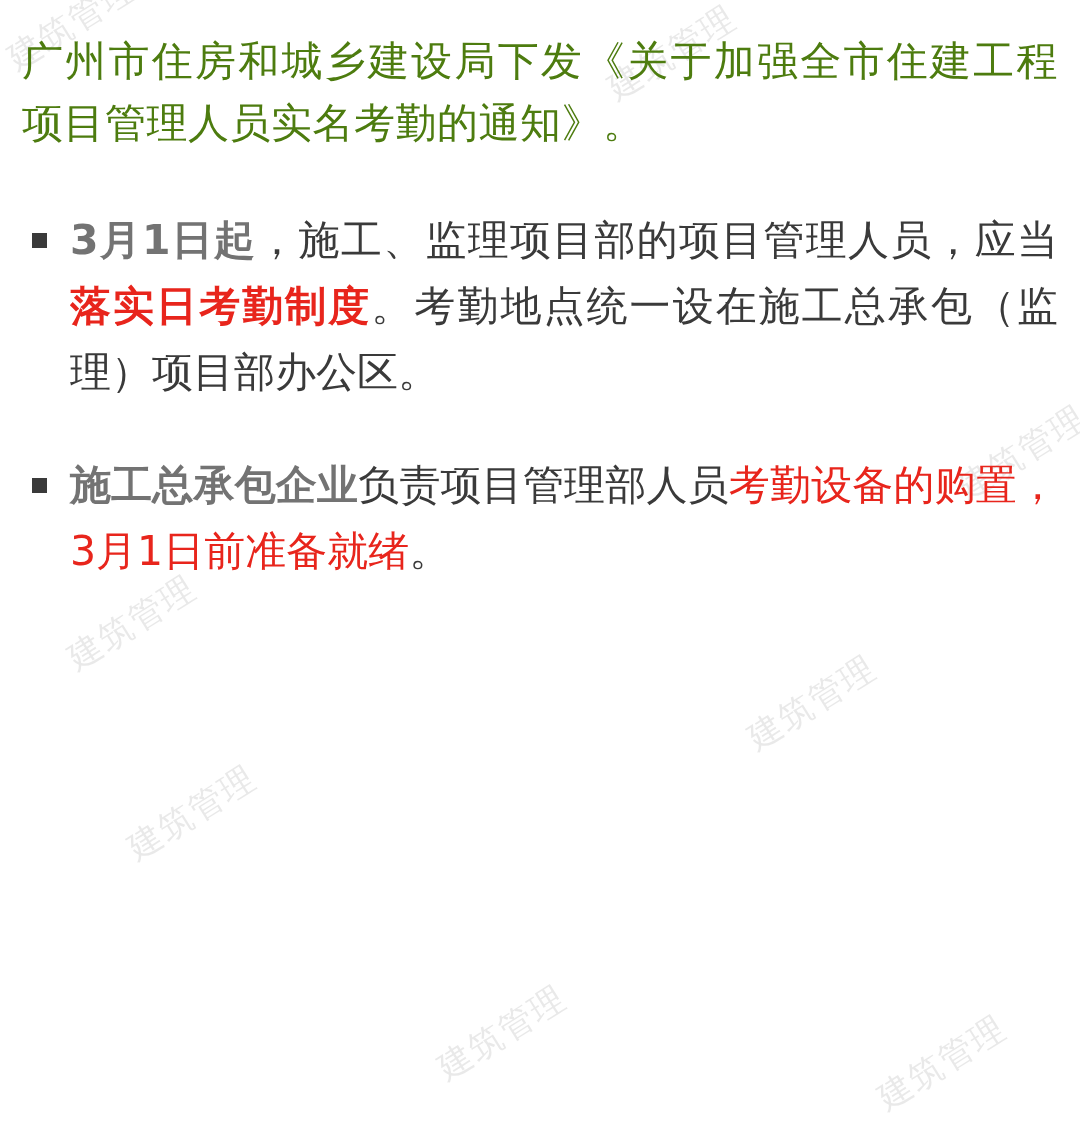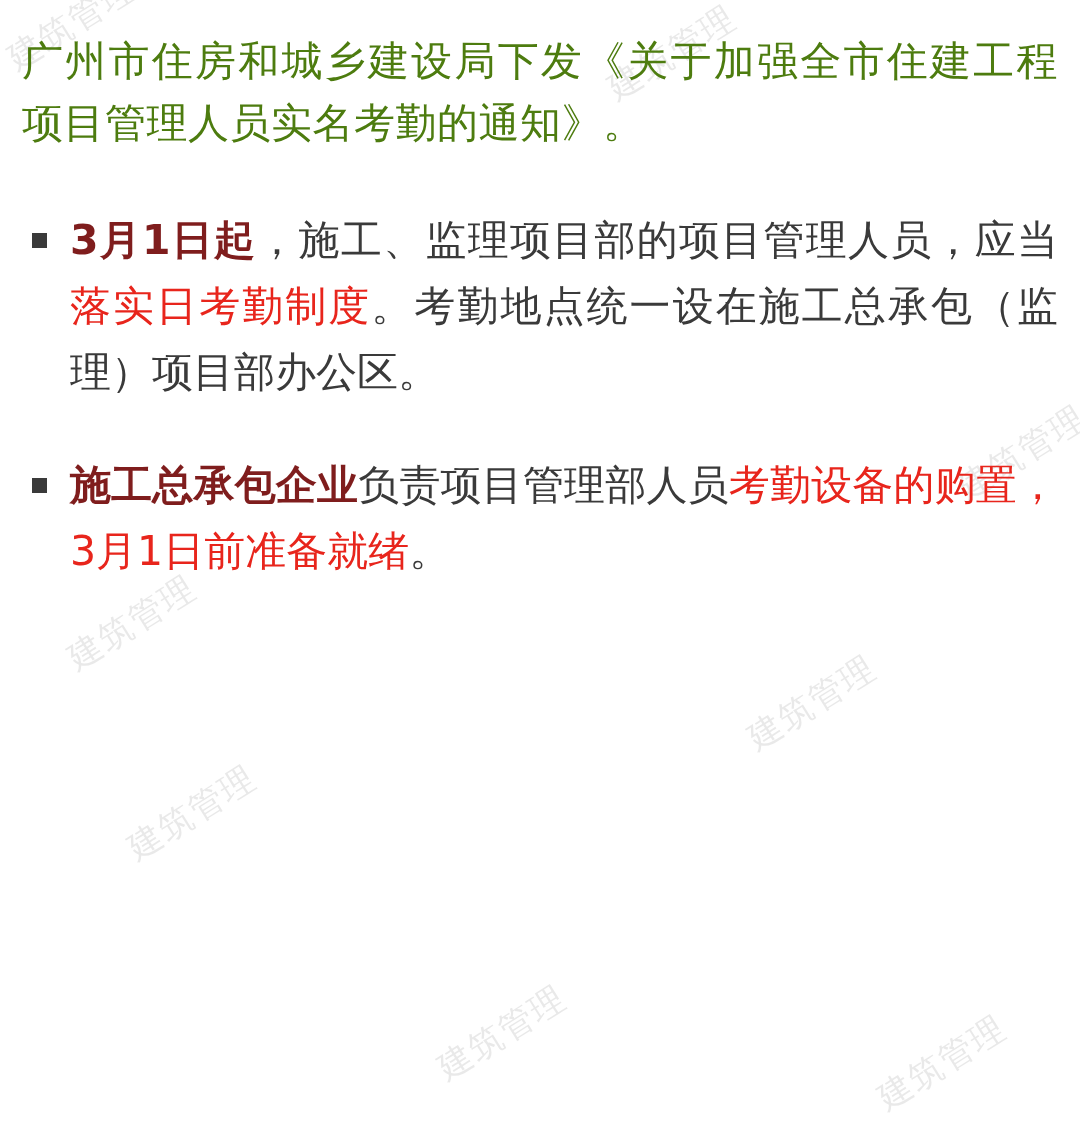--- a/index.html
+++ b/index.html
@@ -56,23 +56,23 @@
     width: 15px;
     height: 15px;
     background: #3a3a3a;
   }
 
   .just-spread {
     text-align: justify;
     text-justify: inter-character;
   }
 
-  .b { font-weight: bold; color: #7f1d1d; margin-top: 12px; }
+  .b { font-weight: bold; color: #737373; margin-top: 12px; }
   .red { color: #e8251c; }
-  .red-b { color: #e8251c; font-weight: normal; }
+  .red-b { color: #e8251c; font-weight: bold; }
 
   
   .wm-layer {
     position: absolute;
     inset: 0;
     z-index: 1;
     pointer-events: none;
     overflow: hidden;
   }
   .wm {

